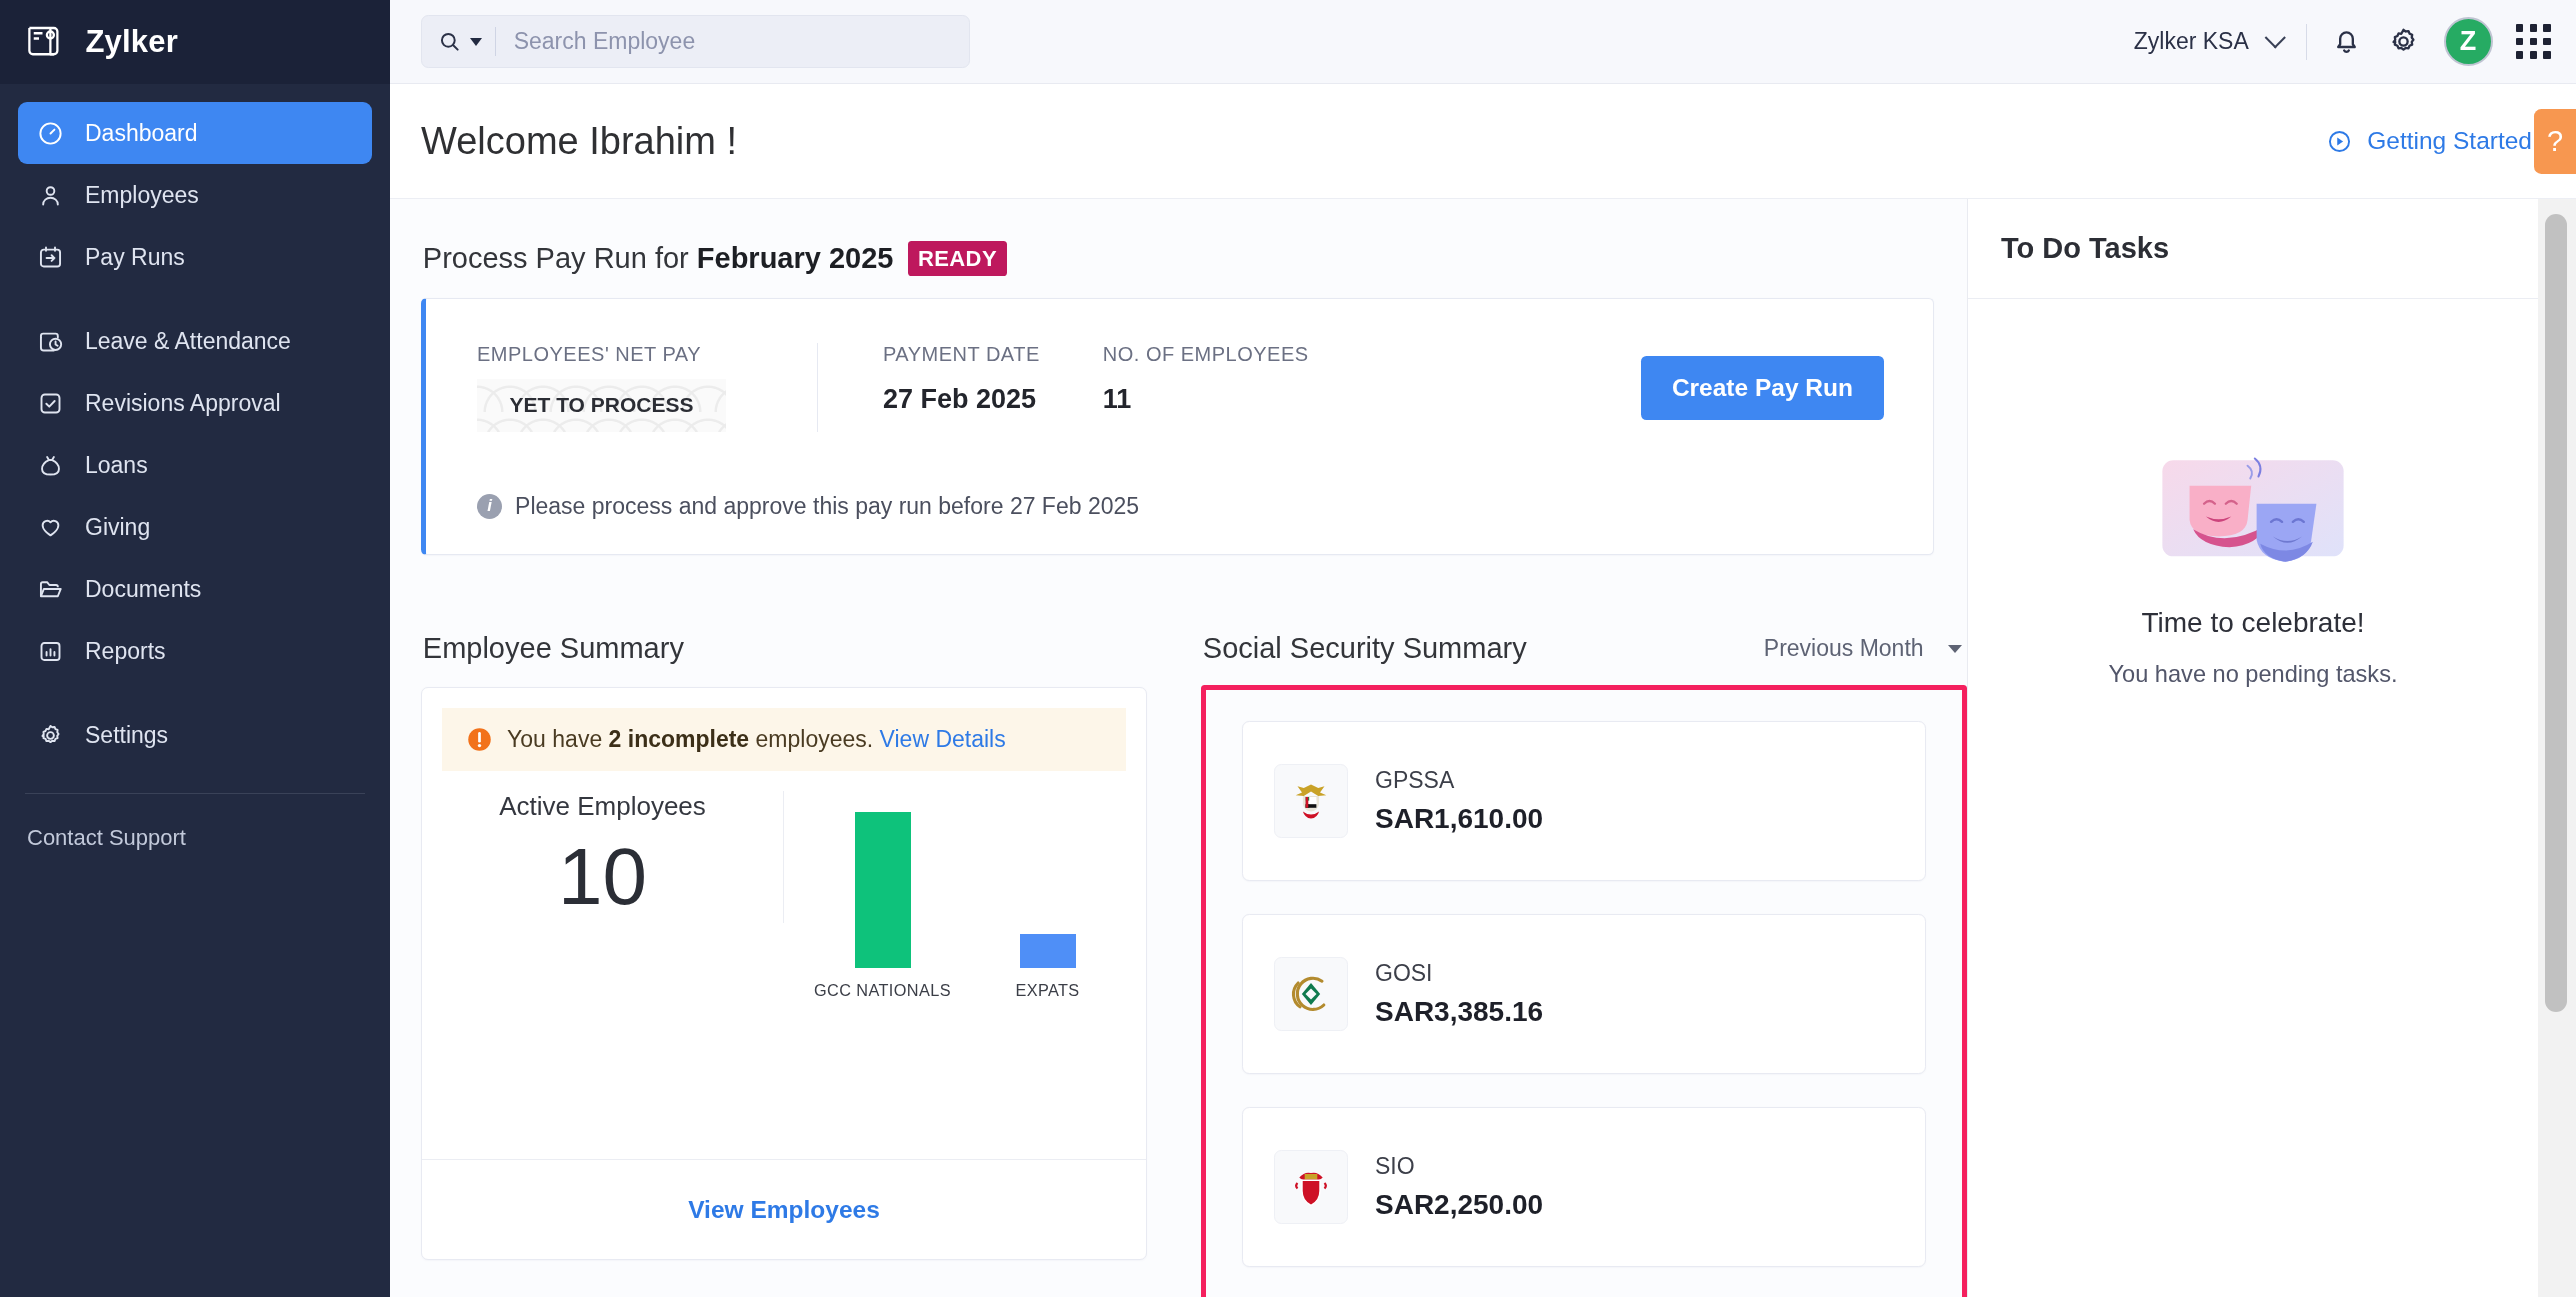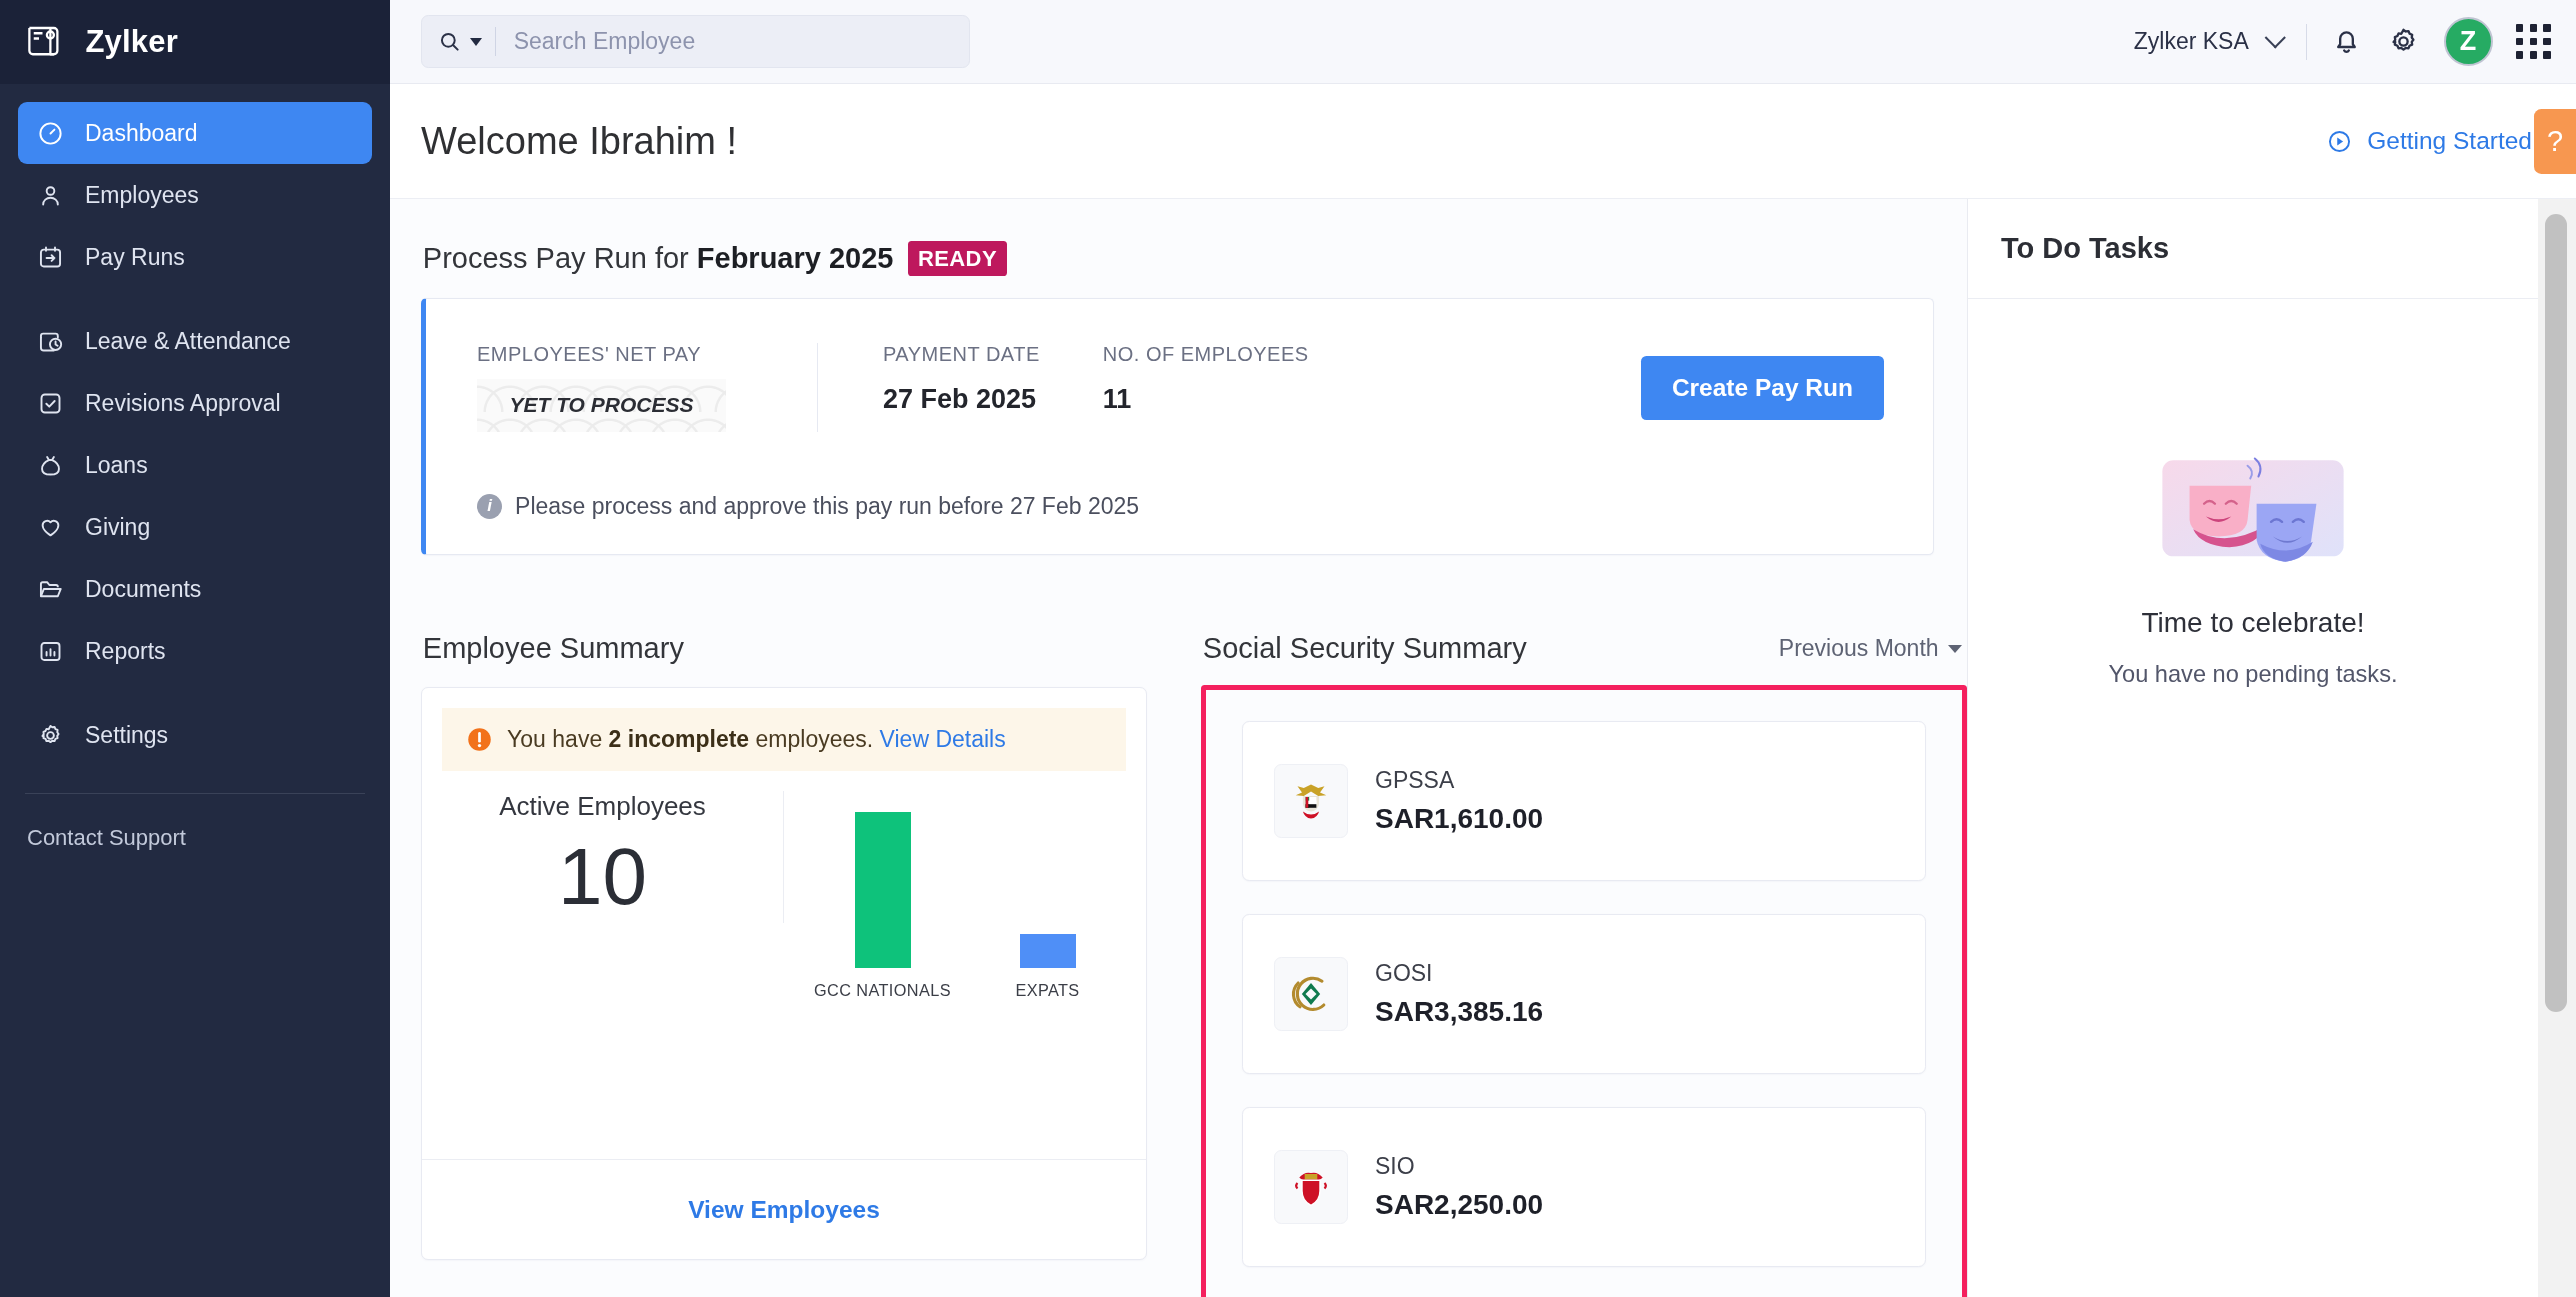--- a/index.html
+++ b/index.html
@@ -117,21 +117,20 @@
   .stat.sep { border-right: 0.9px solid #e6e9f2; padding-right: 91px; margin-right: 65px; }
   .stat-label { font-size: 20px; color: #6b7083; letter-spacing: 0.5px; }
   .stat-value { font-size: 27px; color: #23252c; font-weight: 700; margin-top: 18px; }
   .yet-chip {
     margin-top: 12.7px; width: 249px; height: 53px; display: flex; align-items: center;
     justify-content: center; font-size: 21px; font-weight: 700; color: #2b2d34;
     background:
       radial-gradient(circle at 0 100%, transparent 23.6px, #ececec 24.5px, #ececec 26px, transparent 27px) 0 0/33px 33px,
       radial-gradient(circle at 100% 100%, transparent 23.6px, #ececec 24.5px, #ececec 26px, transparent 27px) 0 0/33px 33px,
       #fafafa;
-    font-style: italic;
   }
   .create-btn {
     position: absolute; right: 49px; top: 57px;
     background: #3e87f2; color: #fff; font-size: 24.5px; font-weight: 600;
     border: none; border-radius: 5.4px; padding: 18px 31px; cursor: pointer;
   }
   .payrun-note {
     position: absolute; left: 51px; bottom: 34px;
     display: flex; align-items: center; gap: 12.7px; font-size: 23px; color: #4b4f5e;
   }
@@ -140,21 +139,21 @@
     font-size: 17px; font-style: italic; font-weight: 700; display: flex;
     align-items: center; justify-content: center;
   }
 
   
   .panels { display: flex; margin-top: 45px; }
   .panel-left { width: 726px; flex: 0 0 726px; }
   .panel-right { flex: 1 1 auto; margin-left: 54px; min-width: 0; }
   .panel-head { display: flex; align-items: center; padding-left: 1.8px; margin-top: 32px; }
   .panel-title { font-size: 29px; color: #33353a; }
-  .prev-month { margin-left: auto; font-size: 23px; color: #5e6374; display:flex; align-items:center; gap:9px; cursor:pointer; padding-right: 5.4px;}
+  .prev-month { margin-left: auto; font-size: 23px; color: #5e6374; display:flex; align-items:center; gap:24px; cursor:pointer; padding-right: 5.4px;}
   .caret-sm { width:0;height:0;border-left:7.3px solid transparent;border-right:7.3px solid transparent;border-top:8.2px solid #5e6374;}
 
   .emp-card {
     margin-top: 22px; background: #fff; border: 0.9px solid #e8eaf2; border-radius: 7px;
     height: 573px; display: flex; flex-direction: column;
     box-shadow: 0 0.9px 1.8px rgba(30,40,80,.03);
   }
   .alert-bar {
     margin: 20px; background: #fdf6e9; display: flex; align-items: center; gap: 14.5px;
     padding: 18px 23.6px; font-size: 23px; color: #4a3b22;

